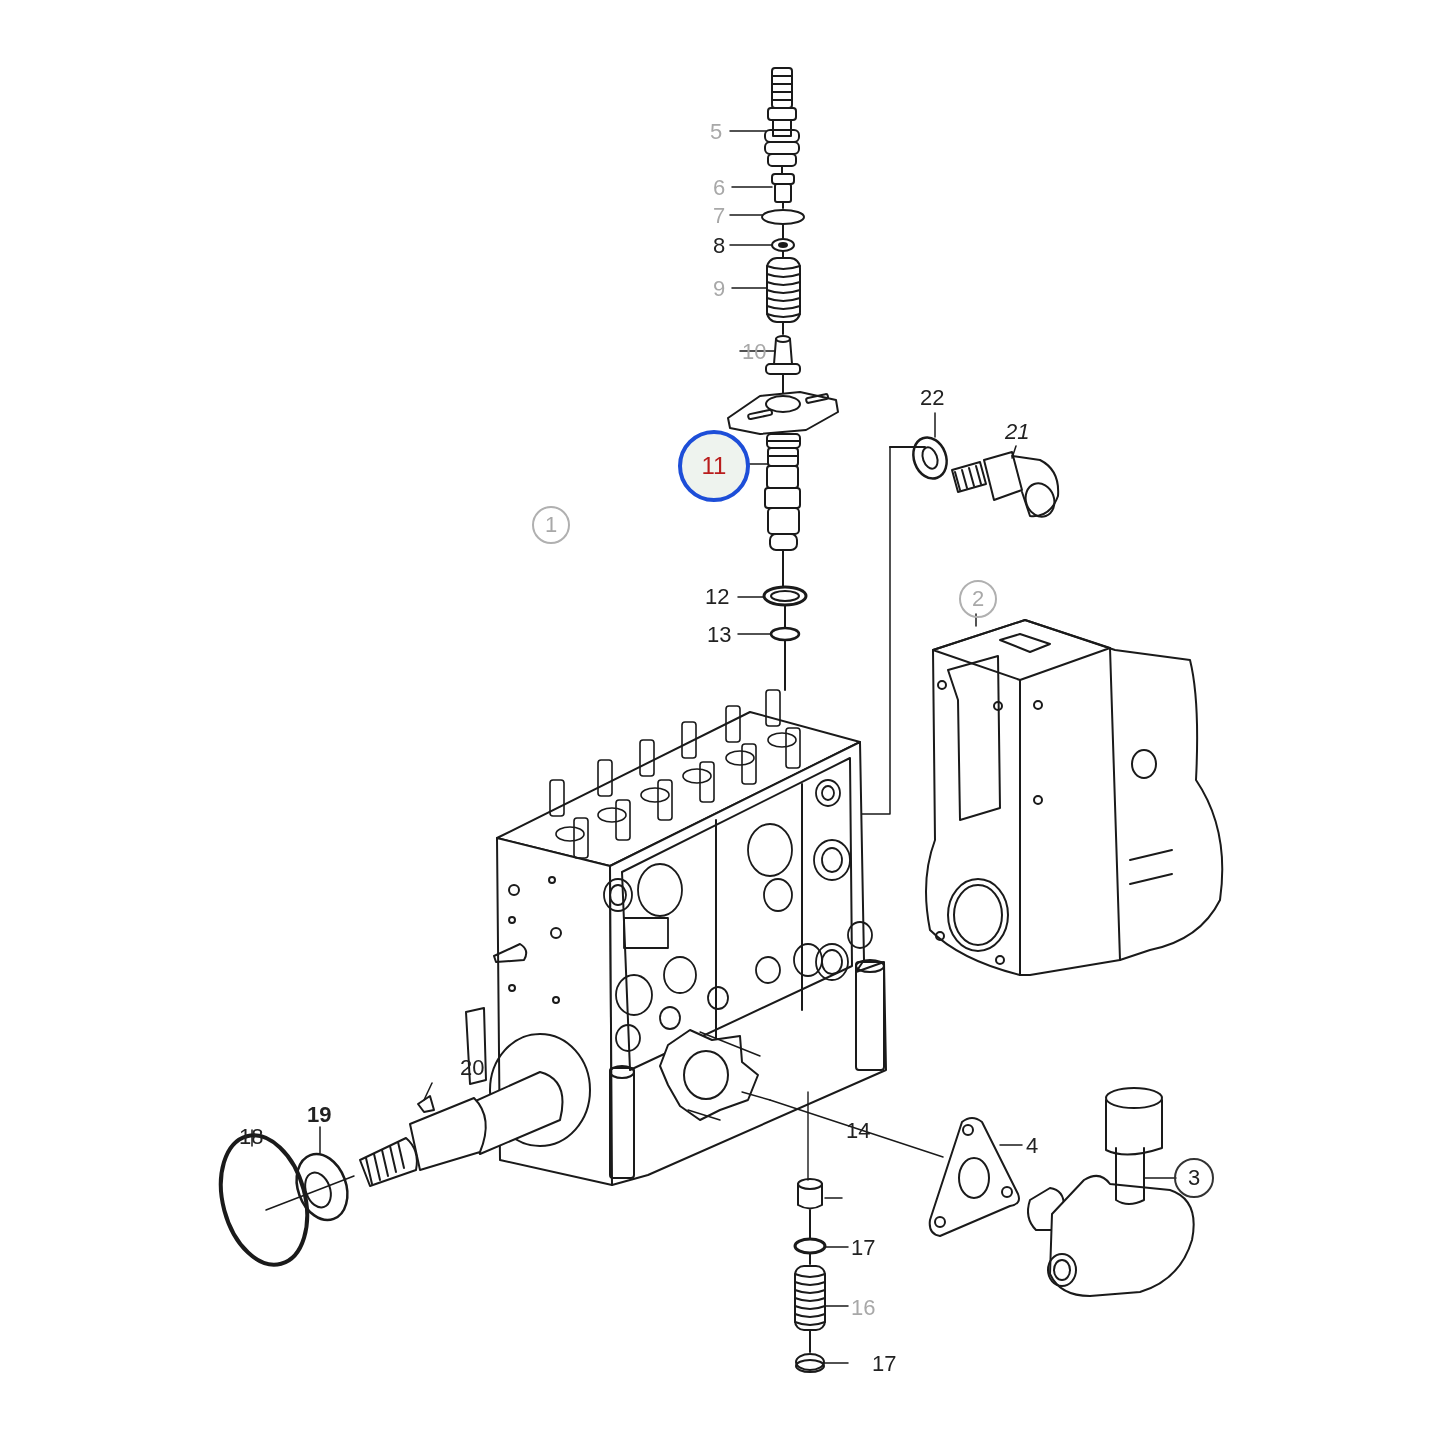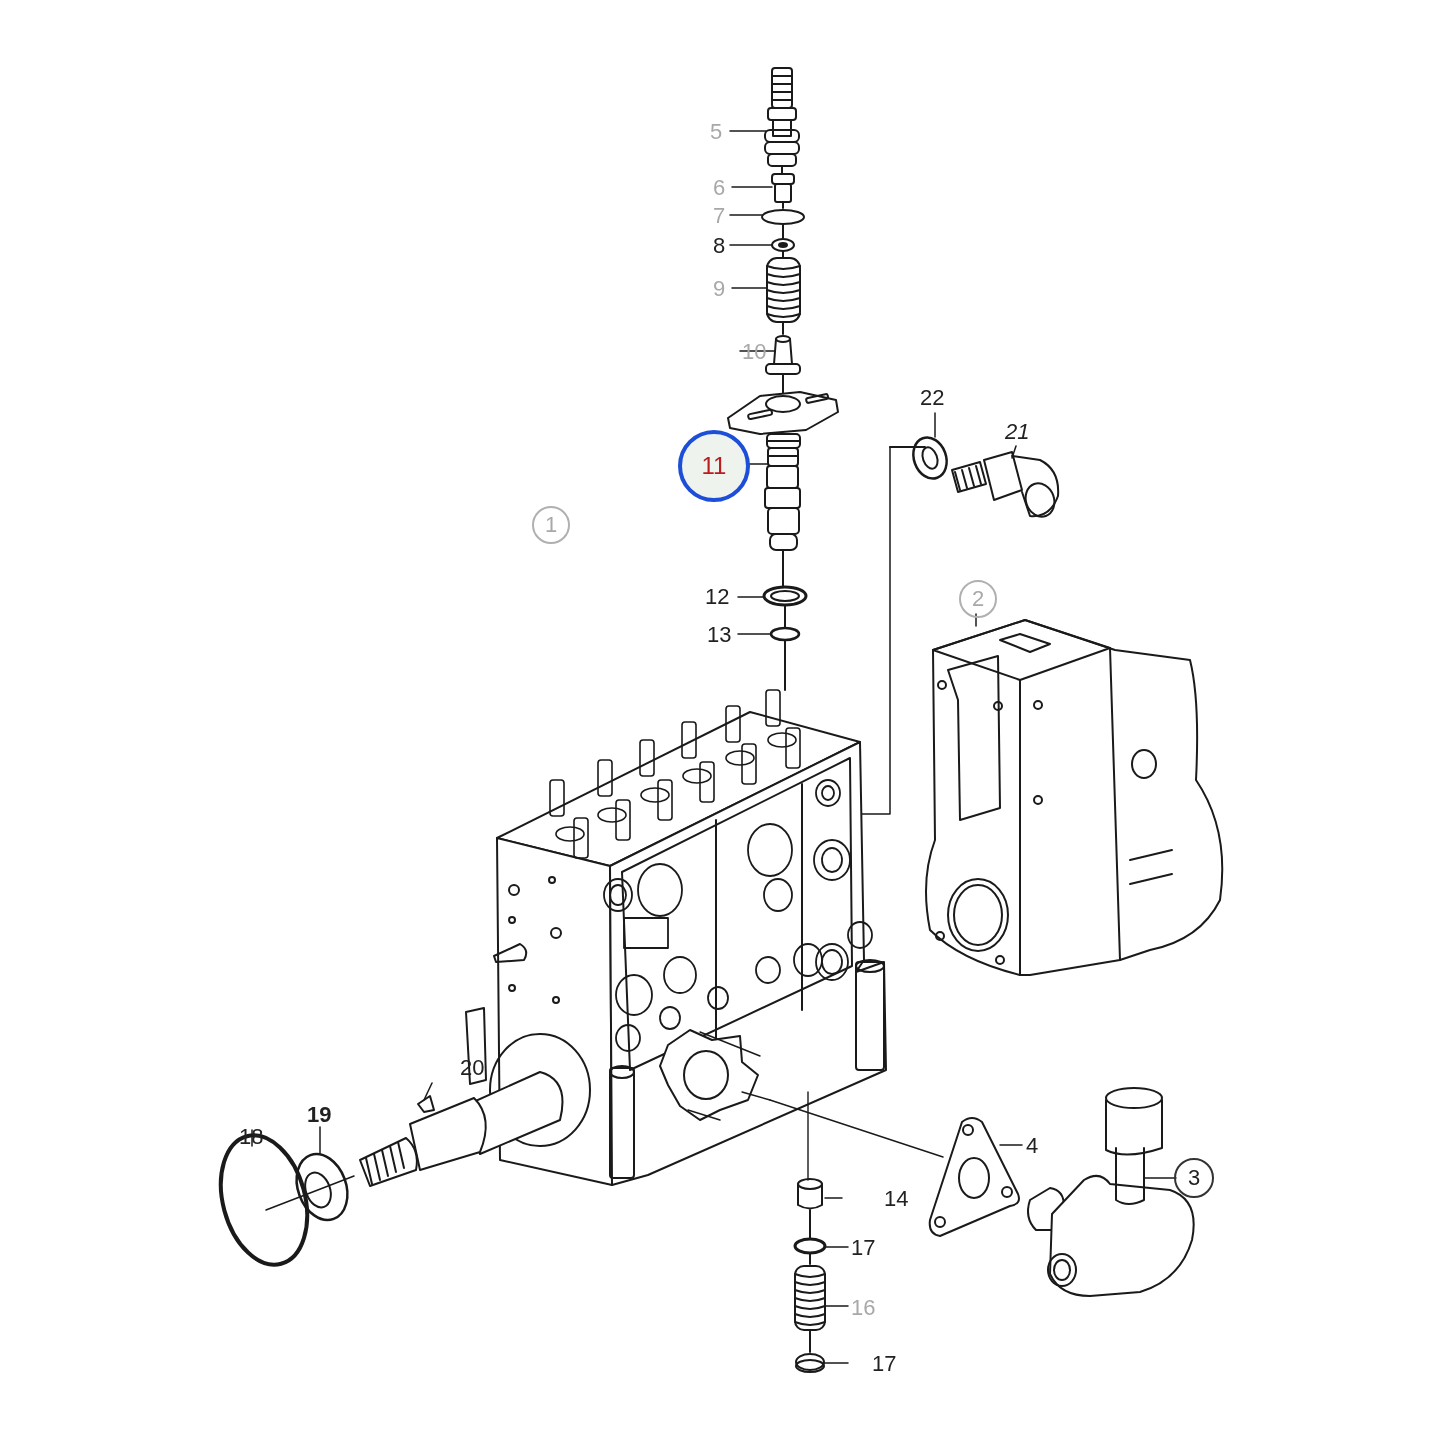--- a/index.html
+++ b/index.html
@@ -282,21 +282,21 @@
   <span class="lbl gray" style="left:713px; top:177px;">6</span>
   <span class="lbl gray" style="left:713px; top:205px;">7</span>
   <span class="lbl black" style="left:713px; top:235px;">8</span>
   <span class="lbl gray" style="left:713px; top:278px;">9</span>
   <span class="lbl gray" style="left:710px; top:341px;margin-left:32px;">10</span>
   <div class="circ hl" style="left:678px; top:430px; width:72px; height:72px;">
       <span>11</span>
     </div>
   <span class="lbl black" style="left:705px; top:586px;">12</span>
   <span class="lbl black" style="left:707px; top:624px;">13</span>
-  <span class="lbl black" style="left:846px; top:1188px;margin-left:38px;">14</span>
+  <span class="lbl black" style="left:846px; top:1120px;">14</span>
   <span class="lbl black" style="left:851px; top:1237px;">17</span>
   <span class="lbl gray" style="left:851px; top:1297px;">16</span>
   <span class="lbl black" style="left:872px; top:1353px;text-align:center;">17</span>
   <span class="lbl black" style="left:239px; top:1104px;margin-top:22px;">18</span>
   <span class="lbl black" style="left:307px; top:1104px;font-weight:bold;">19</span>
   <span class="lbl black" style="left:425px; top:1057px;margin-left:35px;">20</span>
   <span class="lbl black" style="left:1005px; top:421px;font-style:italic;">21</span>
   <span class="lbl black" style="left:920px; top:387px;">22</span>
 </div>
 

